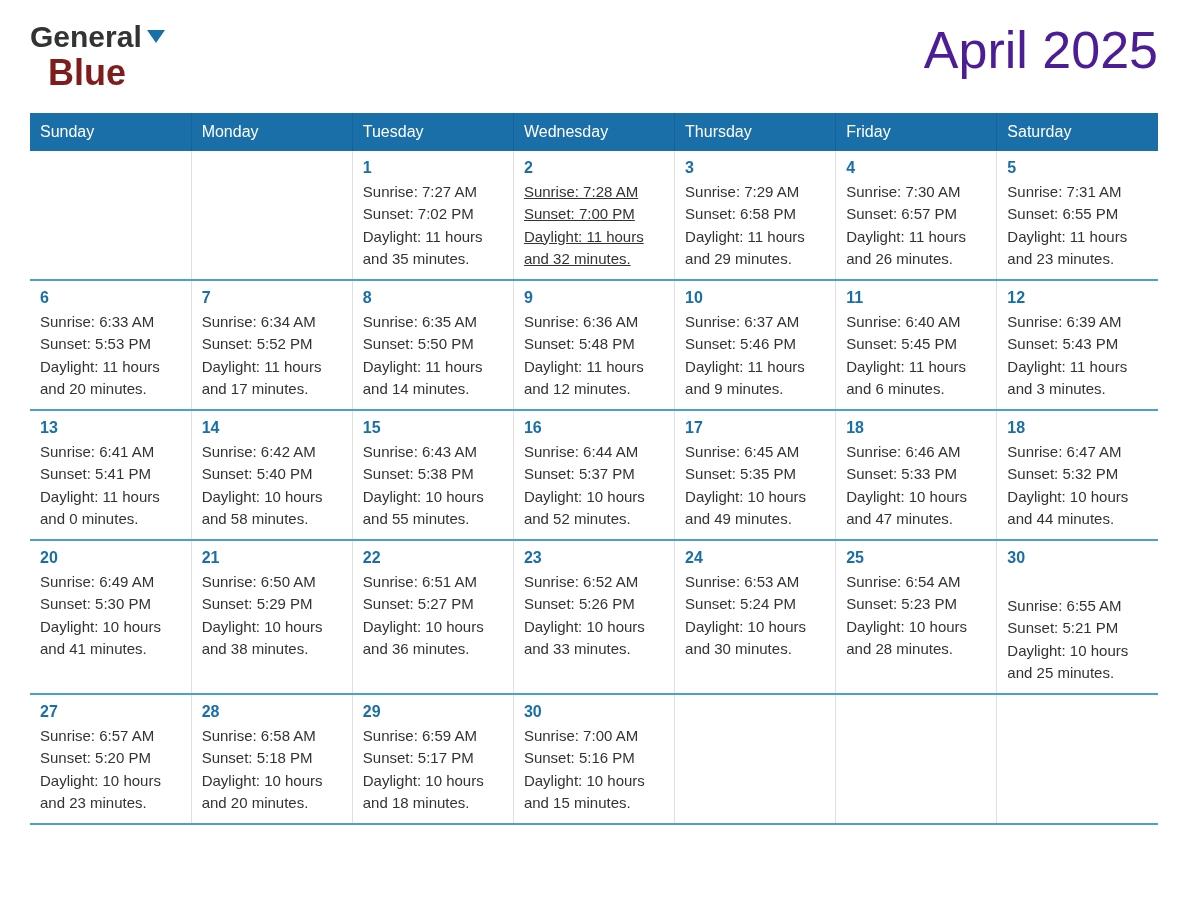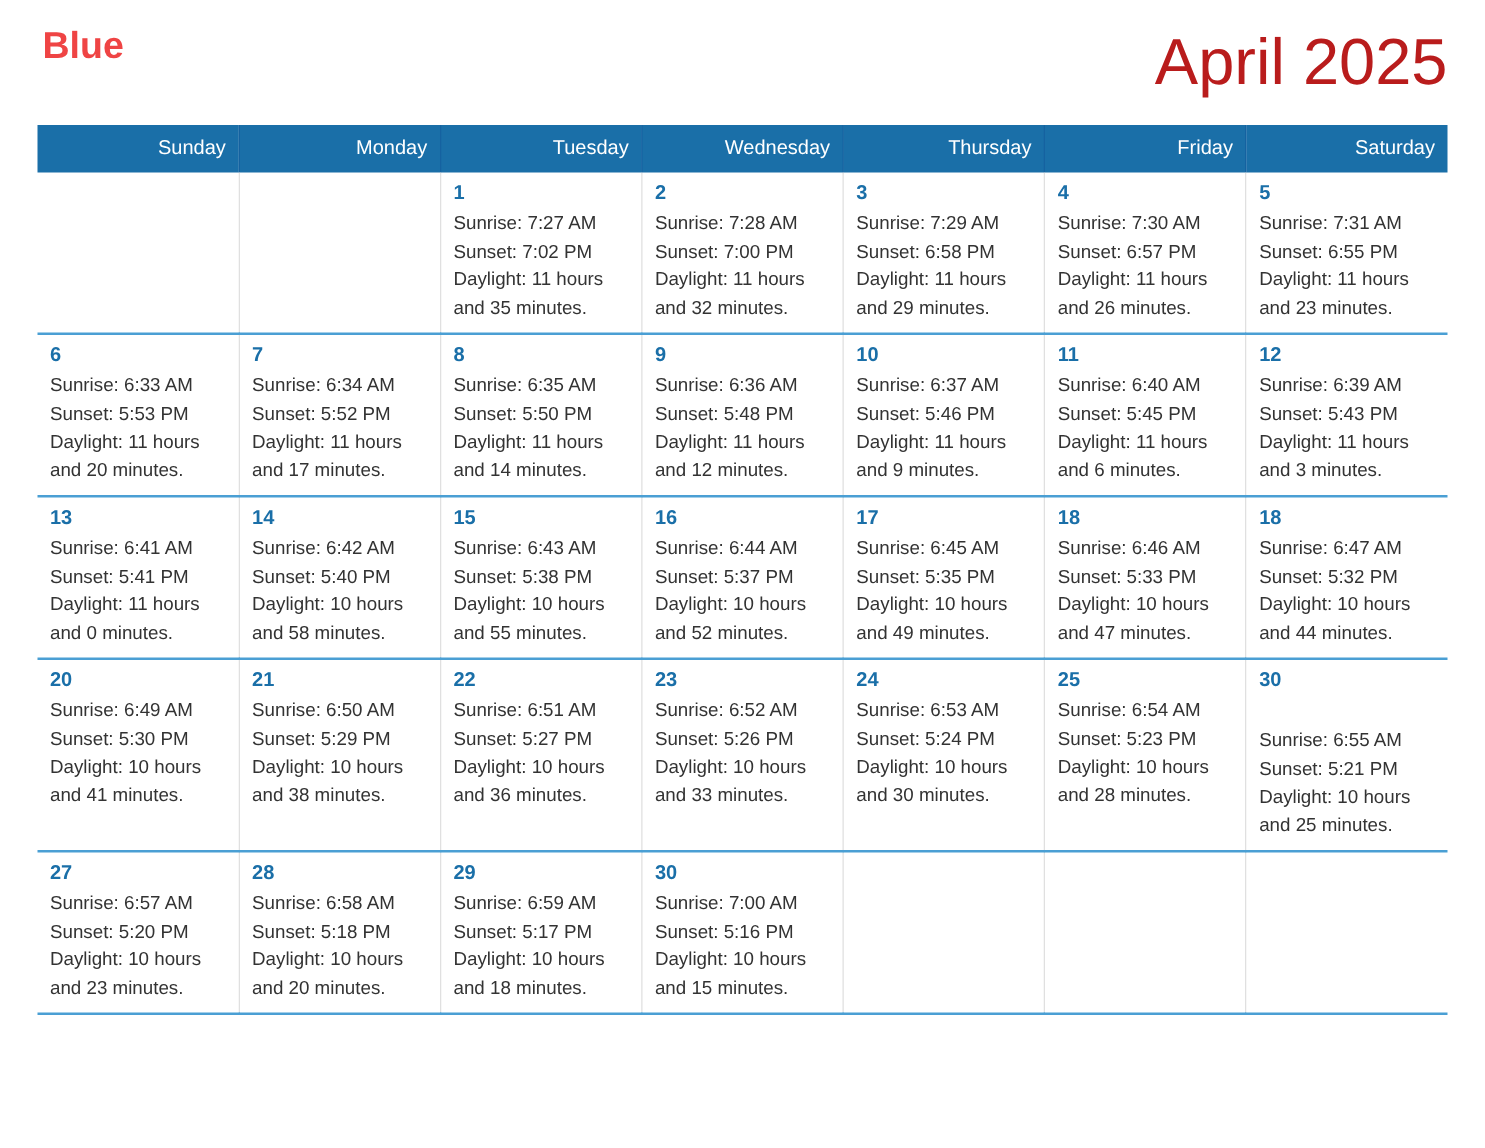--- a/index.html
+++ b/index.html
@@ -14,40 +14,40 @@
       justify-content: space-between;
       align-items: flex-start;
       margin-bottom: 20px;
     }
     .title-block {
       text-align: right;
     }
     .title-block h1 {
       font-size: 52px;
       font-weight: normal;
-      color: #b91c1c;
+      color: #4c1d95;
     }
     .title-block h2 {
       font-size: 22px;
       font-weight: normal;
       color: #555;
     }
     table {
       width: 100%;
       border-collapse: collapse;
     }
     thead tr {
       background-color: #1a6fa8;
       color: #fff;
     }
     thead th {
       padding: 10px 10px;
       font-size: 16px;
       font-weight: normal;
-      text-align: right;
+      text-align: left;
       border-right: 1px solid #1562a0;
     }
     thead th:last-child {
       border-right: none;
     }
     tbody tr {
       border-bottom: 2px solid #4a9fd4;
     }
     tbody td {
       padding: 8px 10px;
@@ -80,41 +80,45 @@
       display: flex;
       align-items: center;
       font-size: 30px;
       font-weight: bold;
       color: #333;
       line-height: 1.1;
     }
     .logo-line2 {
       display: flex;
       align-items: center;
-      font-size: 30px;
+      font-size: 36px;
       font-weight: bold;
-      color: #ef4444;
+      color: #7f1d1d;
       line-height: 1.1;
-      margin-left: 4px;
+      margin-left: 18px;
     }
     .chevron-down {
       display: inline-block;
       margin-left: 5px;
       width: 0;
       height: 0;
       border-left: 9px solid transparent;
       border-right: 9px solid transparent;
       border-top: 13px solid #1a6fa8;
     }
   </style>
 </head>
 <body>
 
 <div class="header">
   <div class="logo-wrapper">
+    <div class="logo-line1">
+      <span>General</span>
+      <span class="chevron-down"></span>
+    </div>
     <div class="logo-line2">
       <span>Blue</span>
     </div>
   </div>
   <div class="title-block">
     <h1>April 2025</h1>
   </div>
 </div>
 
 <table>
@@ -135,21 +139,21 @@
         <td></td>
         <td>
           <span class="day-number">1</span>
           <div class="day-info" style="white-space: pre-line;">Sunrise: 7:27 AM
 Sunset: 7:02 PM
 Daylight: 11 hours
 and 35 minutes.</div>
         </td>
         <td>
           <span class="day-number">2</span>
-          <div class="day-info" style="white-space: pre-line;">Sunrise: 7:28 AM
+          <div class="day-info" style="white-space: pre-line; text-decoration: underline;">Sunrise: 7:28 AM
 Sunset: 7:00 PM
 Daylight: 11 hours
 and 32 minutes.</div>
         </td>
         <td>
           <span class="day-number">3</span>
           <div class="day-info" style="white-space: pre-line;">Sunrise: 7:29 AM
 Sunset: 6:58 PM
 Daylight: 11 hours
 and 29 minutes.</div>

